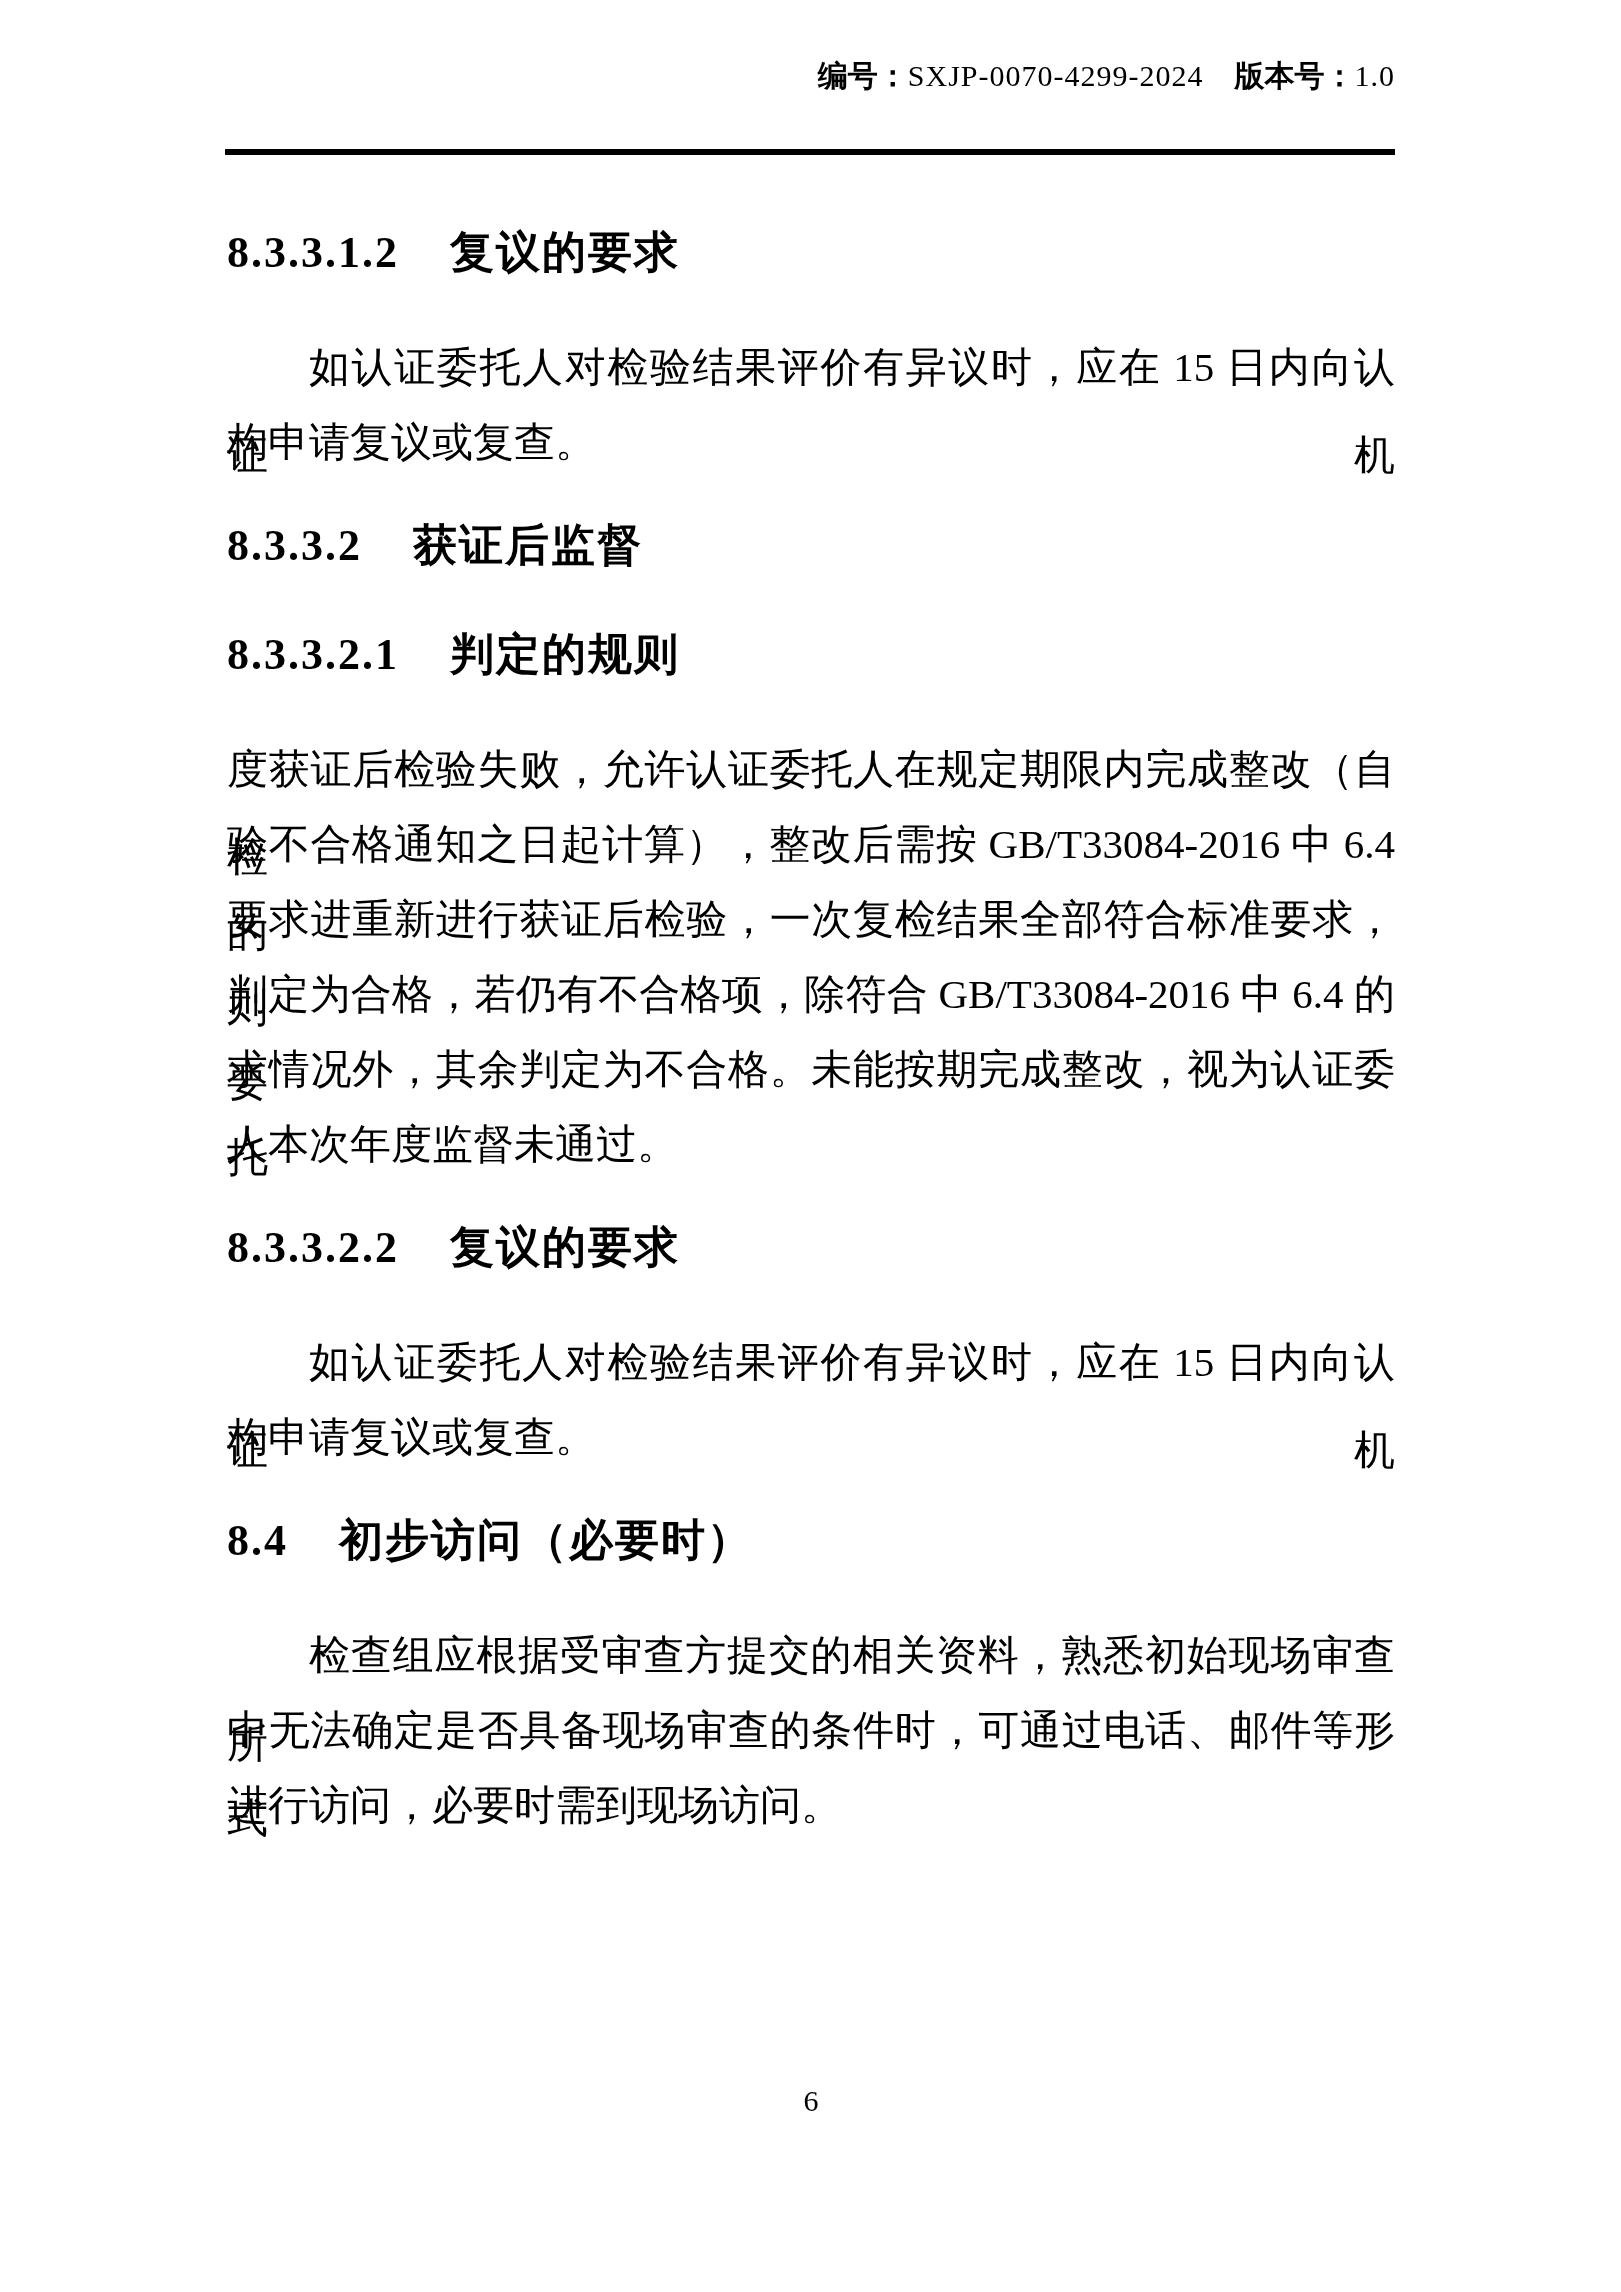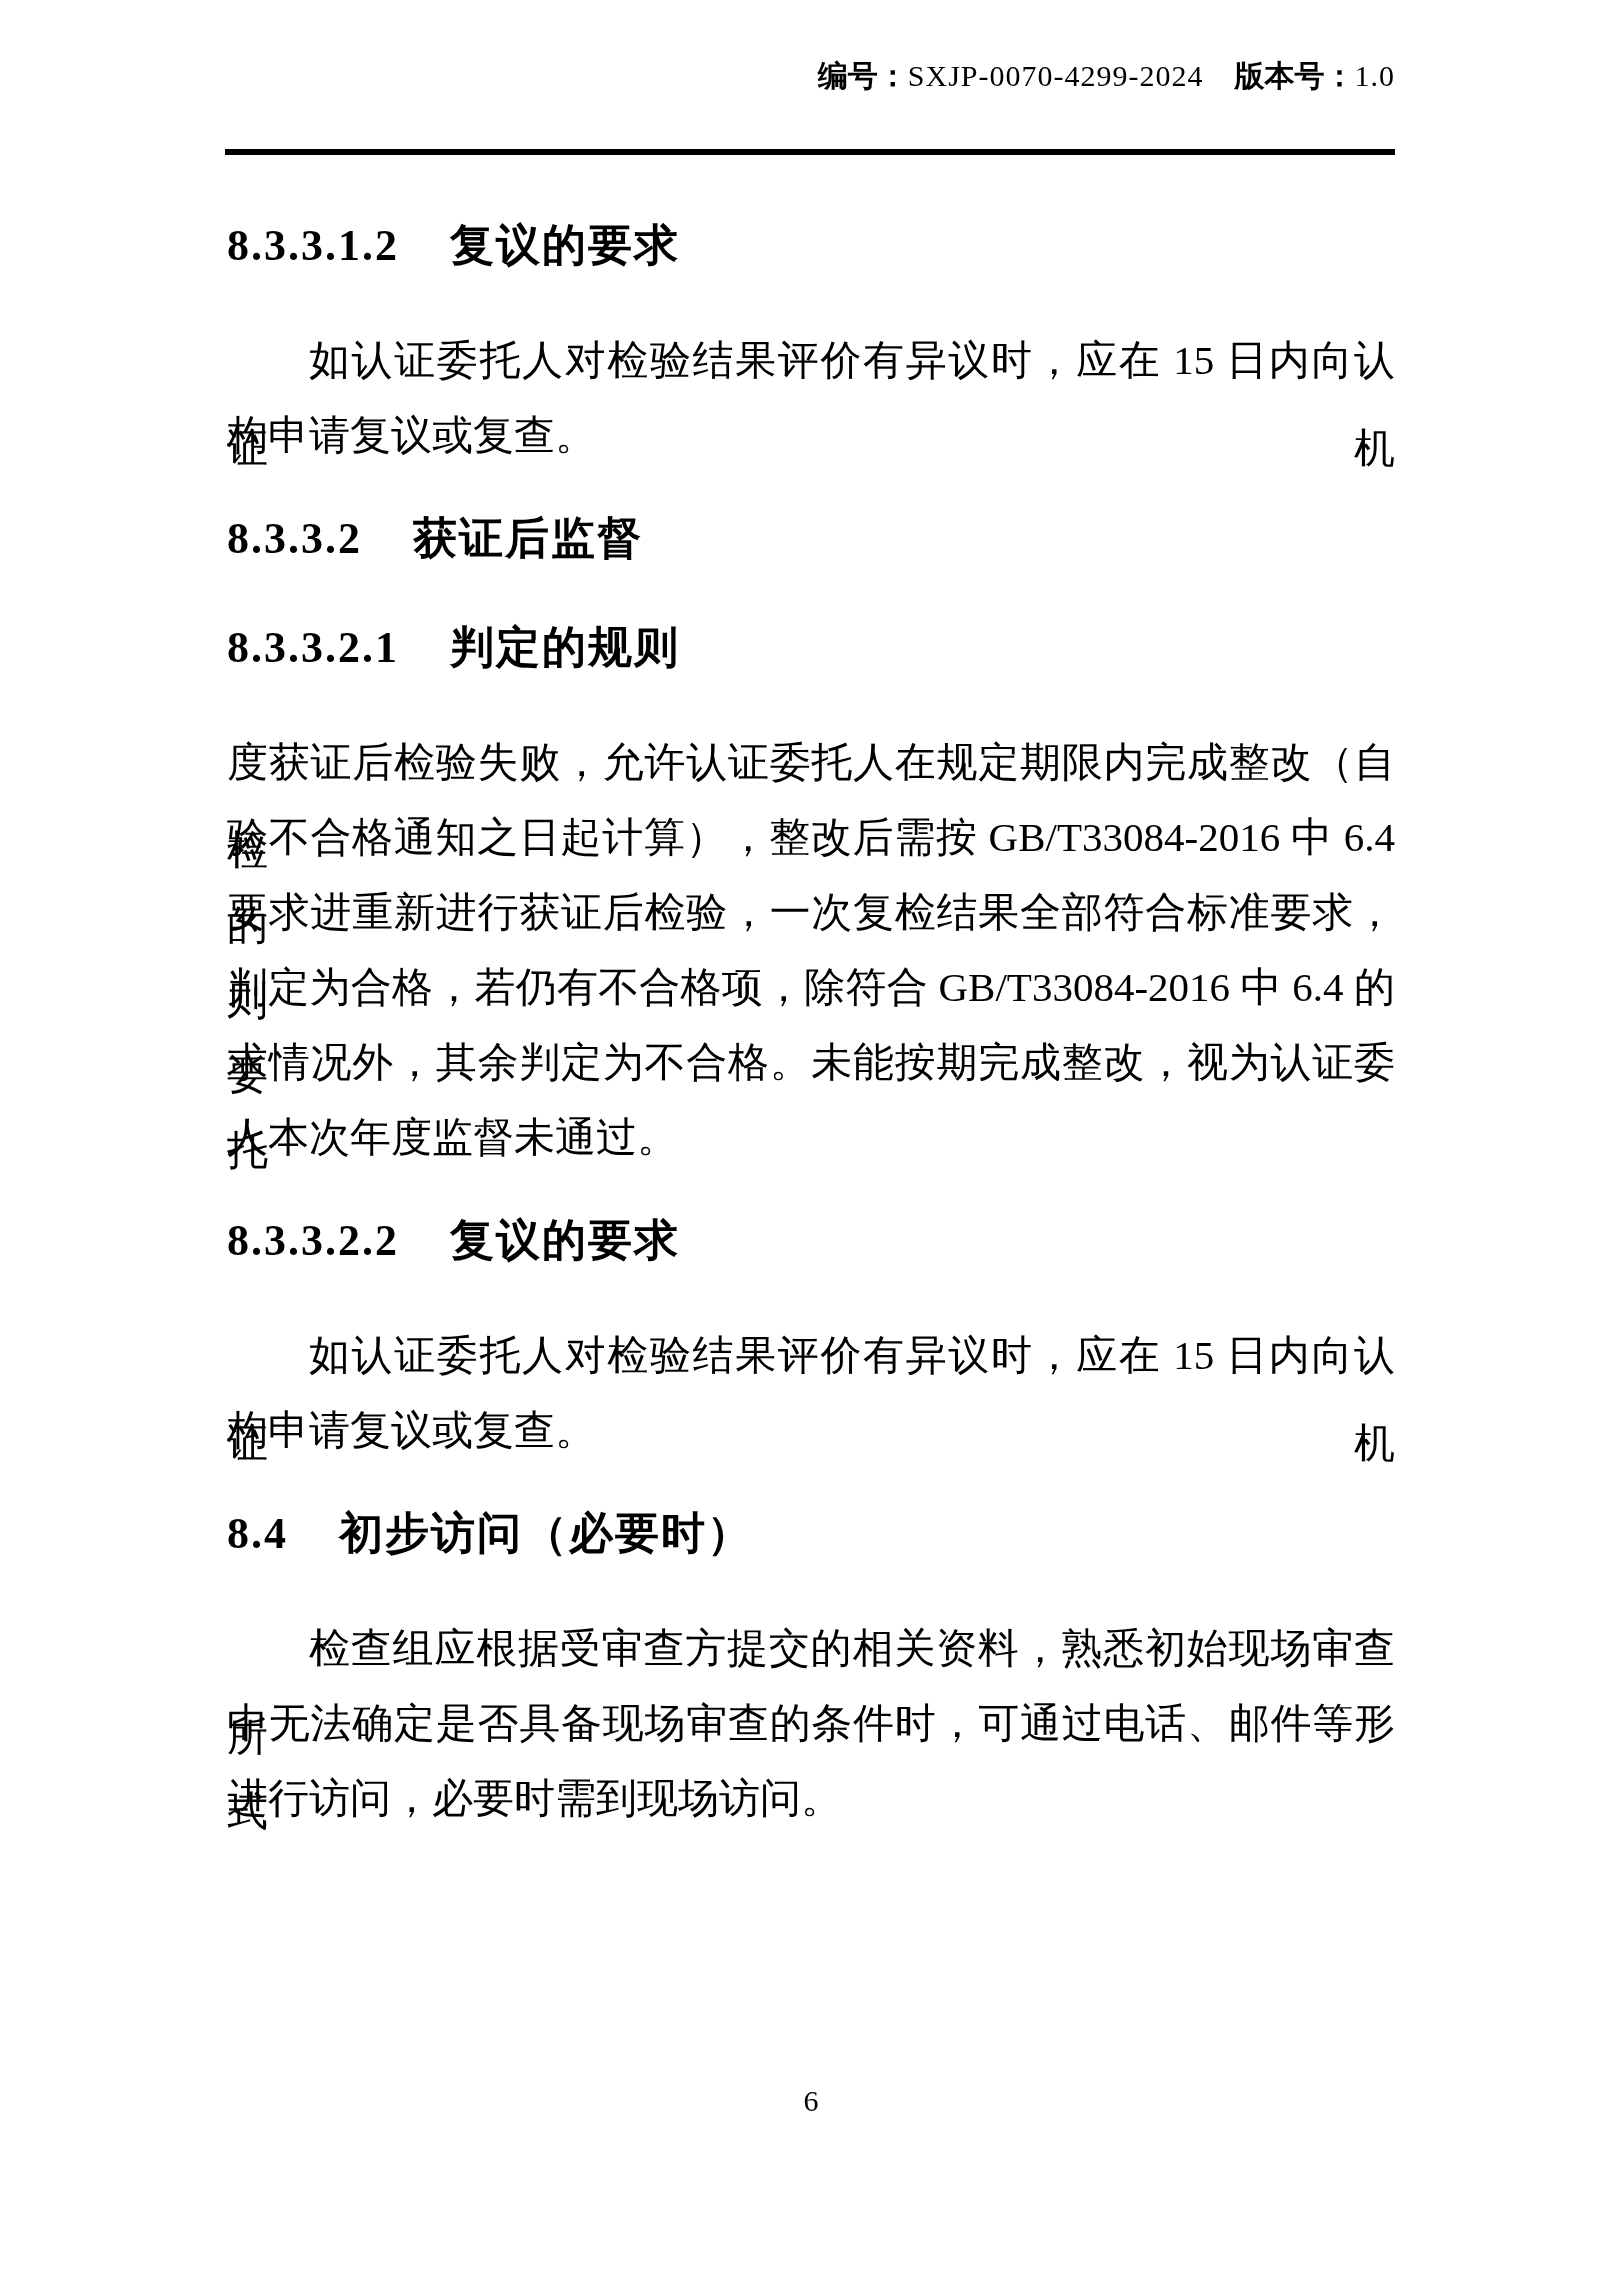--- a/index.html
+++ b/index.html
@@ -41,21 +41,21 @@
   .rule {
     position: absolute;
     top: 149px;
     left: 225px;
     width: 1170px;
     height: 5.9px;
     background: #000000;
   }
   .content {
     position: absolute;
-    top: 173px;
+    top: 180px;
     left: 227px;
     width: 1168px;
     font-size: 41px;
   }
   .h-line {
     height: 75px;
     line-height: 75px;
     margin: 34px 0;
     font-size: 44px;
     white-space: nowrap;

